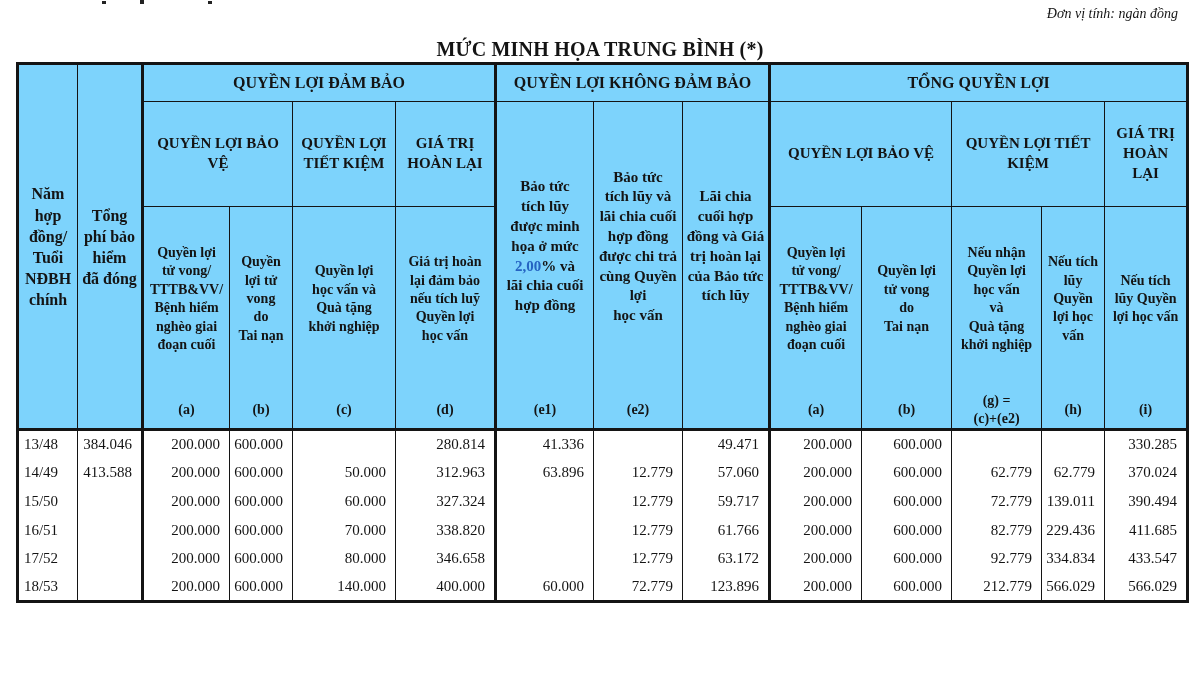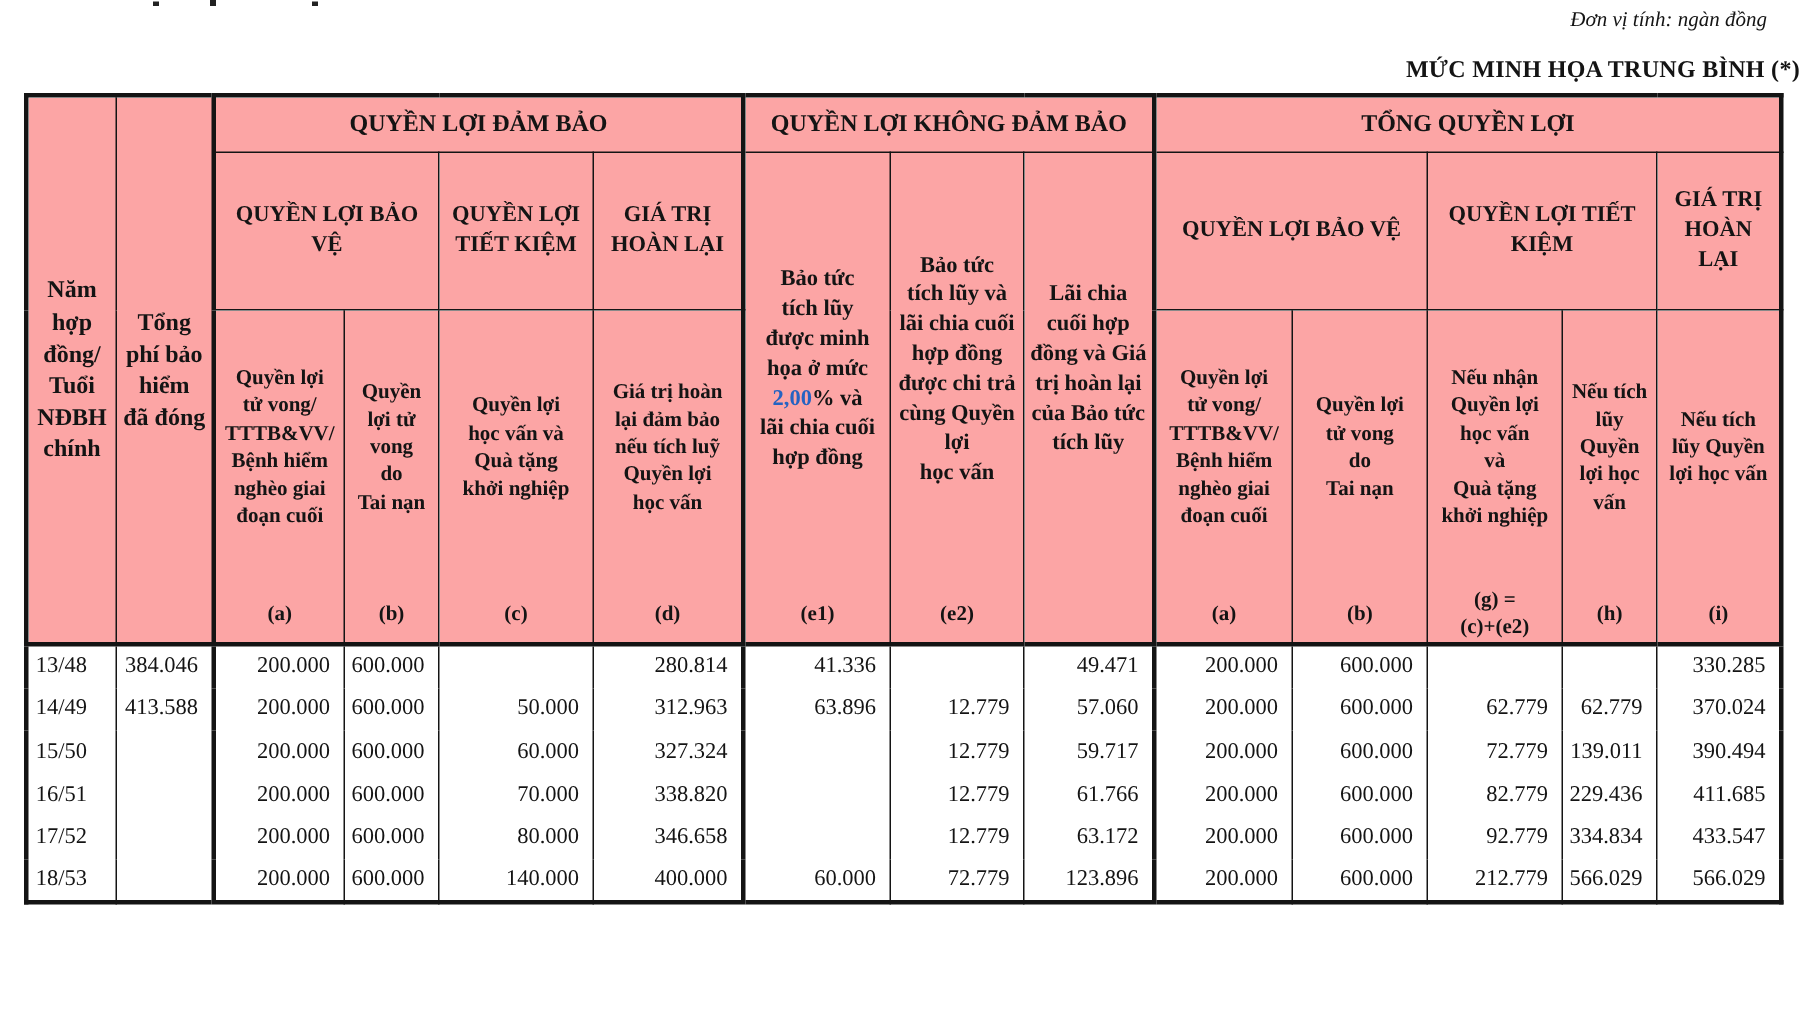--- a/index.html
+++ b/index.html
@@ -3,35 +3,35 @@
 <meta charset="utf-8">
 <style>
   html,body { margin:0; padding:0; }
   body {
     width:1200px; height:680px; background:#ffffff; position:relative;
     font-family:"Liberation Serif", serif; color:#141414; overflow:hidden;
   }
   .remnant { position:absolute; background:#222; }
 
   .unit-label { position:absolute; top:6px; right:22px; font-style:italic; font-size:14px; }
-  .doc-title { position:absolute; top:38px; left:0; width:1200px; text-align:right;
-               font-weight:bold; font-size:16px; letter-spacing:0.2px; }
+  .doc-title { position:absolute; top:38px; left:0; width:1200px; text-align:center;
+               font-weight:bold; font-size:20px; letter-spacing:0.2px; }
 
   table.illustration {
     position:absolute; left:16px; top:62px; width:1170px;
     border-collapse:collapse; table-layout:fixed;
     border:3px solid #141414;
   }
   td {
     border:1px solid #141414;
     text-align:center; vertical-align:middle;
     padding:0 2px; overflow:hidden;
   }
   thead td {
-    background:#fca5a5; font-weight:bold; white-space:pre-line;
+    background:#7dd3fc; font-weight:bold; white-space:pre-line;
     font-size:14px; line-height:1.32;
   }
   tr.gr1 { height:38px; }
   tr.gr1 td { font-size:16px; }
   tr.gr2 { height:105px; }
   tr.gr2 td { font-size:15px; }
   tr.sub { height:185px; }
   tr.sub td { border-bottom:none; }
   tr.letters { height:35px; }
   tr.letters td { border-top:none; border-bottom:3px solid #141414; font-size:14px; }

